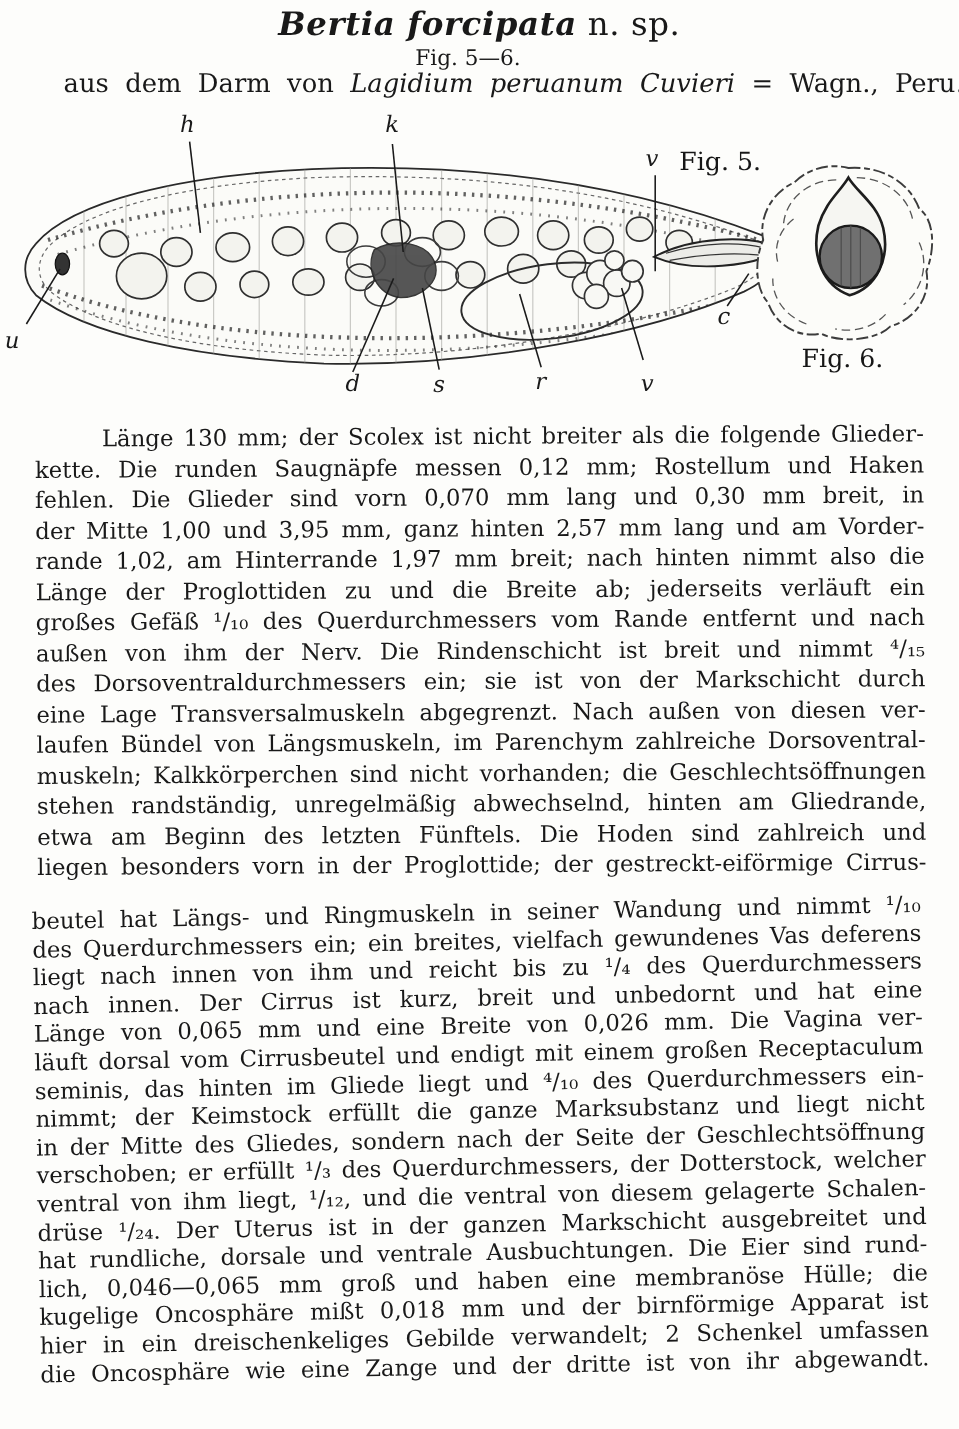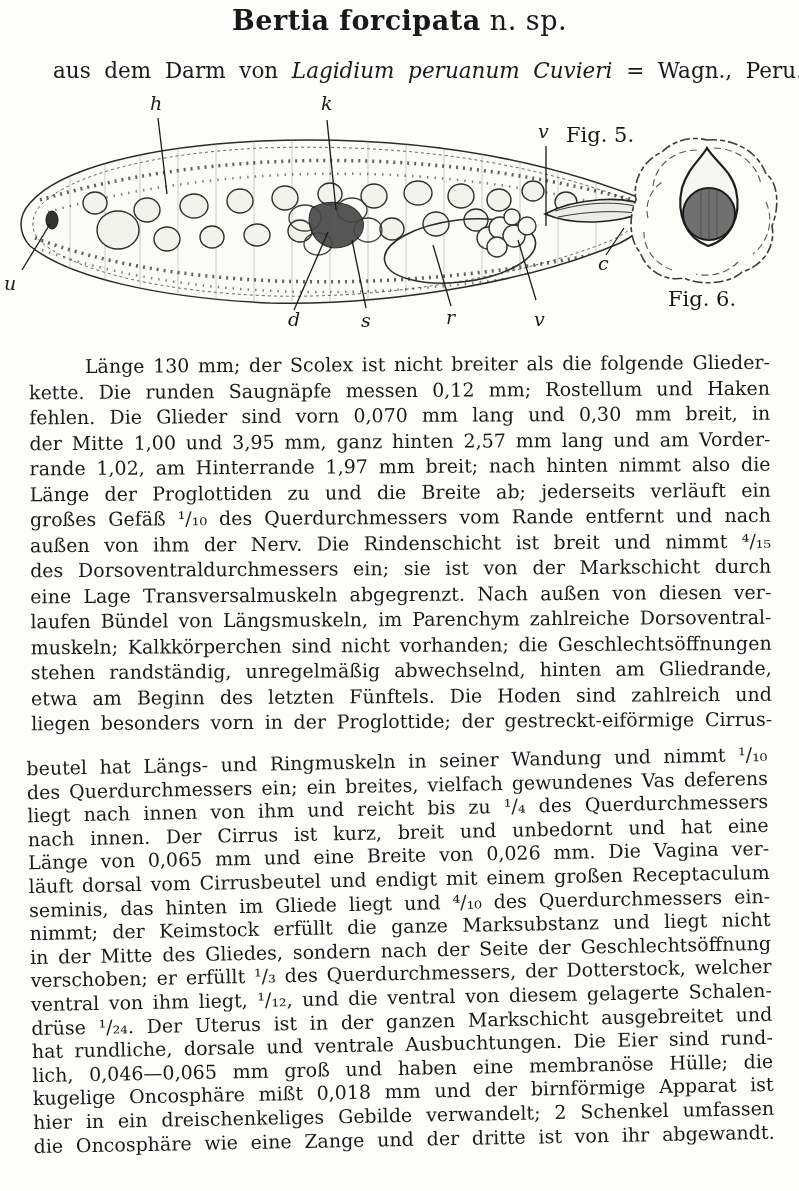--- a/index.html
+++ b/index.html
@@ -5,21 +5,21 @@
   html,body{margin:0;padding:0;}
   .page{
     position:relative; width:799px; height:1191px;
     background:#fdfdfb; overflow:hidden;
     font-family:"DejaVu Serif", serif; color:#191919;
   }
   .title-line{
     position:absolute; top:5px; left:0; width:799px;
     text-align:center; font-size:27px; letter-spacing:.5px;
   }
-  .title-main{font-weight:bold;text-align:center;}
+  .title-main{font-style:italic; font-weight:bold;text-align:center;}
   .title-suffix{font-weight:400;}
   .fig-subtitle{
     position:absolute; top:38px; left:0; width:780px;
     text-align:center; font-size:18px;
   }
   .host-line{
     position:absolute; top:58px; left:8px; width:750px;
     font-size:21.5px; text-align:justify; text-align-last:justify;margin-left:45px;
   }
   .host-italic{font-style:italic;}
@@ -39,20 +39,21 @@
 </style>
 </head>
 <body>
 
 <div class="page">
 
   <div class="title-line">
     <span class="title-main">Bertia forcipata</span><span class="title-suffix"> n. sp.</span>
   </div>
 
+  <div class="fig-subtitle">Fig. 5—6.</div>
 
   <div class="host-line">
     <span>aus dem Darm von </span><span class="host-italic">Lagidium peruanum Cuvieri</span><span> = Wagn., Peru.</span>
   </div>
 
   <div class="figure-wrap">
     <svg width="799" height="248" viewBox="0 0 799 248">
       <defs>
         <clipPath id="bodyclip">
           <path d="M 655 114 C 520 58, 380 46, 260 51 C 150 56, 60 78, 30 113 C 18 126, 18 143, 30 156 C 70 188, 160 208, 270 213 C 400 216, 540 188, 620 153 C 640 143, 652 130, 655 114 Z"></path>

